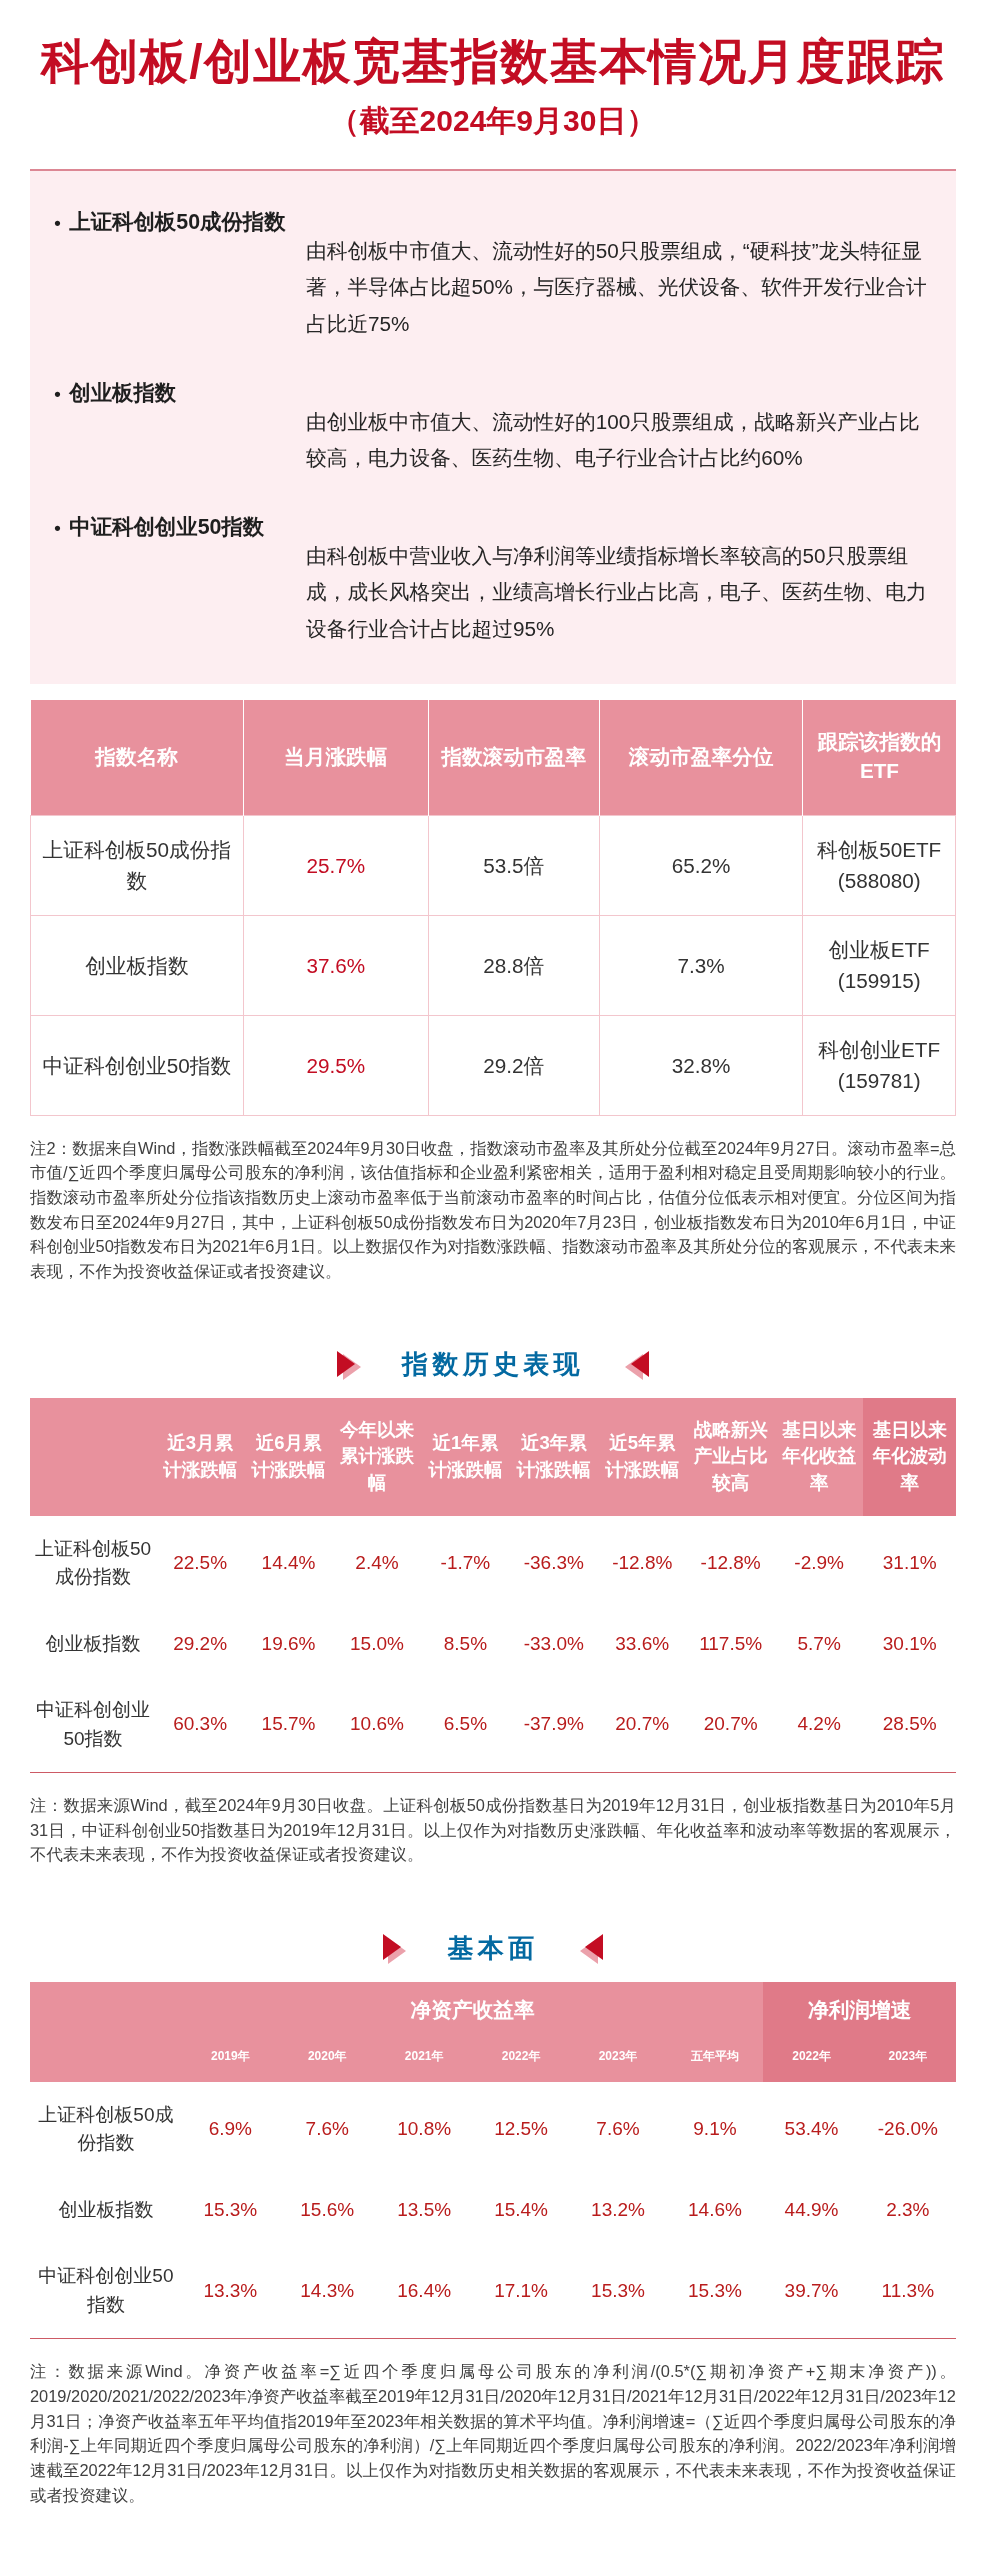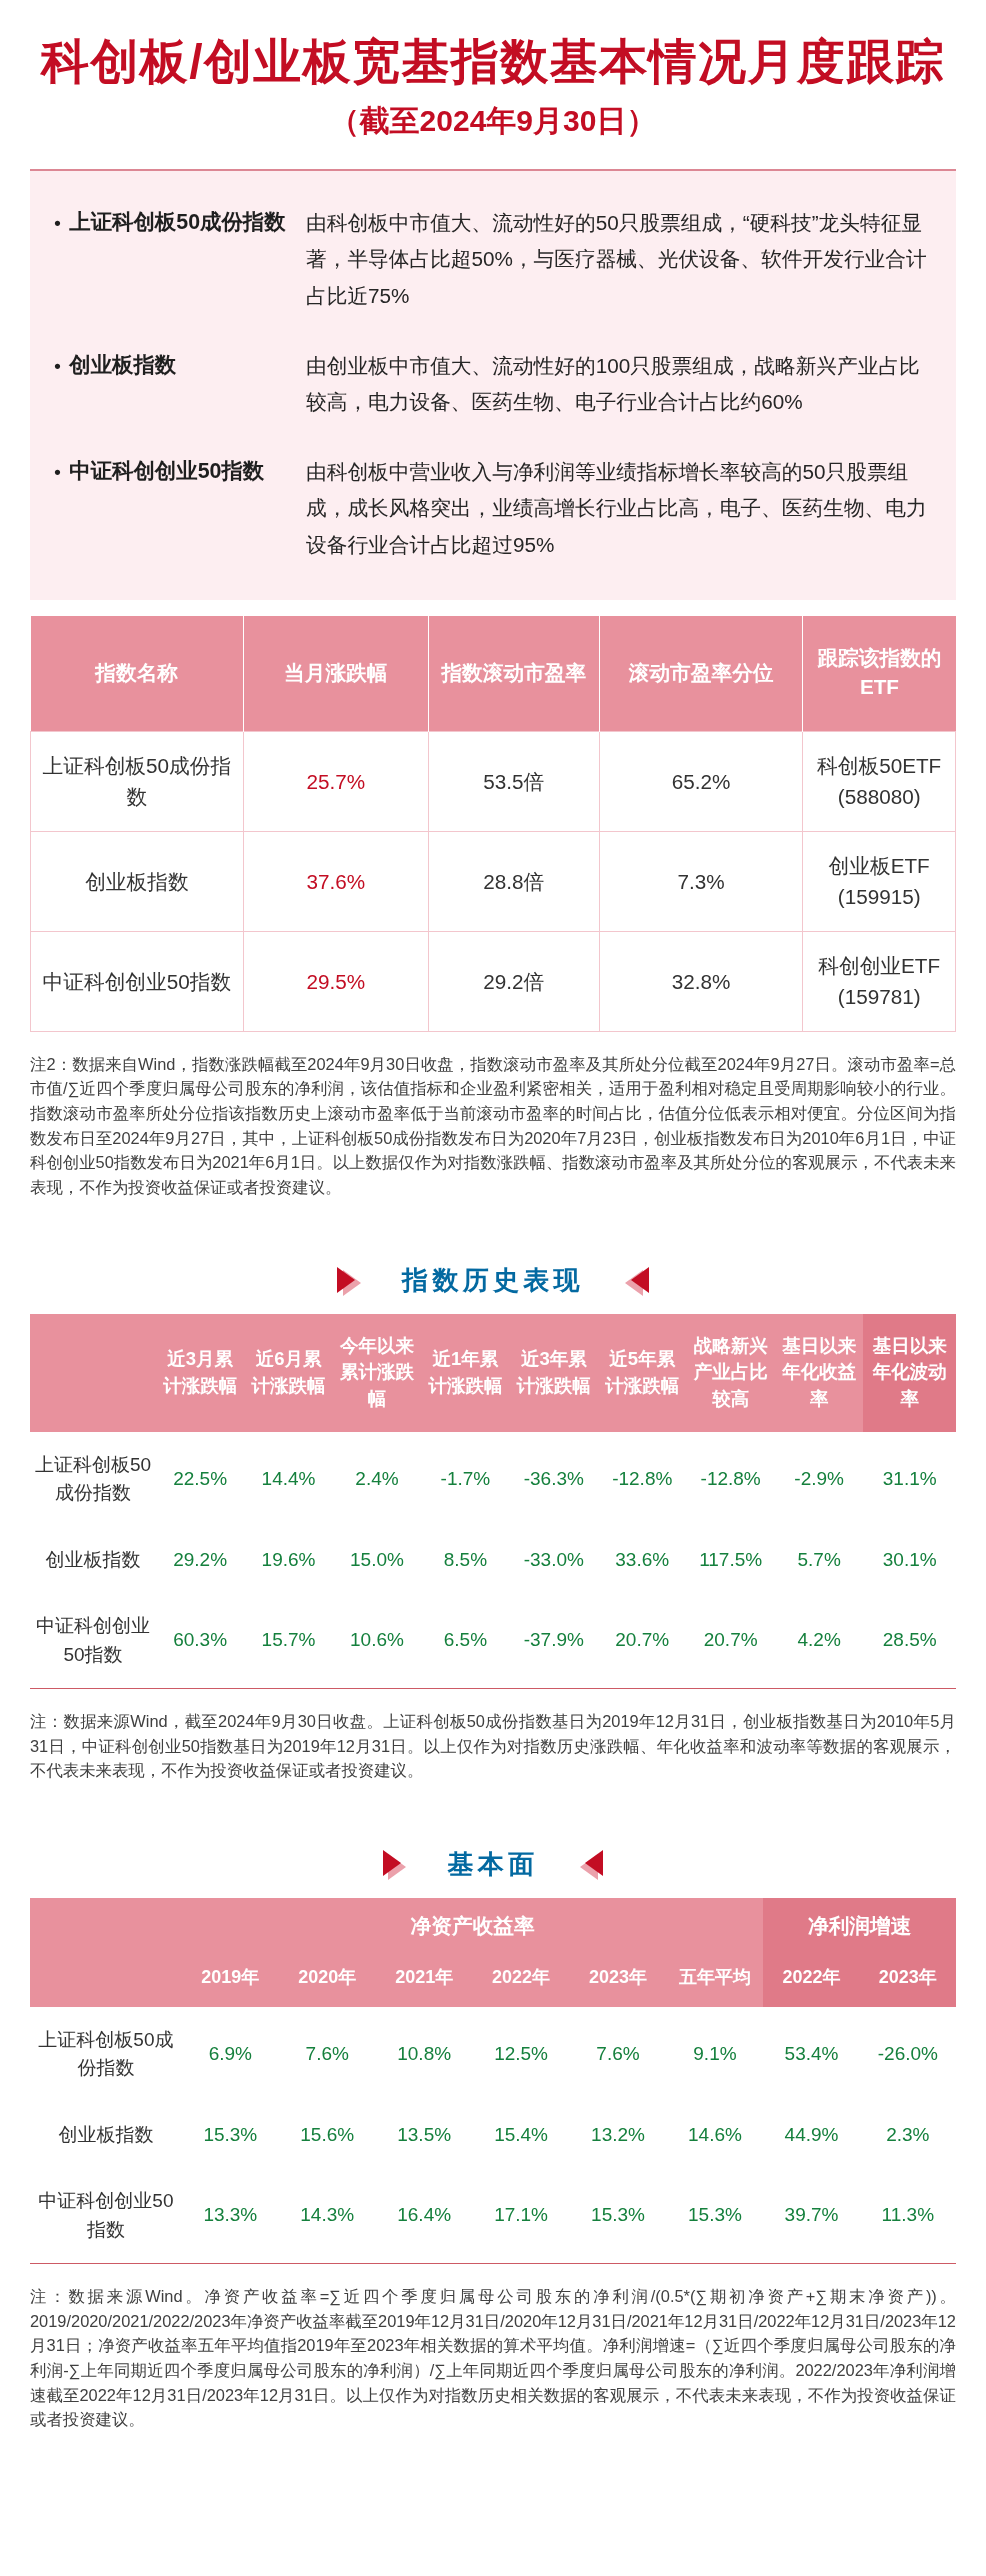--- a/index.html
+++ b/index.html
@@ -10,21 +10,21 @@
   .doc-title { margin-top:30px; text-align:center; font-size:48px; font-weight:900;
                color:#c30d23; letter-spacing:1.4px; }
   .doc-subtitle { margin-top:7.1px; text-align:center; font-size:30px; font-weight:700; color:#c30d23; }
 
   
   .intro-box { margin:27px 30px 0; background:#fdeef1; border-top:2.1px solid #dc8794;
                padding:34px 28.5px 37px 20px; }
   .intro-grid { display:grid; grid-template-columns:246px 1fr; column-gap:10px; row-gap:34px; }
   .intro-label { font-size:21.4px; font-weight:700; color:#1f1f1f; line-height:1.6; }
   .intro-label::before { content:"•"; margin:0 8.5px 0 4.3px; font-size:18.5px; color:#1f1f1f; }
-  .intro-desc { font-size:20.7px; color:#262626; line-height:1.75; }
+  .intro-desc { font-size:20.7px; color:#262626; line-height:1.75;margin-top:28px; }
 
   
   .tbl-wrap { margin:15.7px 30px 0; }
   table { width:100%; border-collapse:collapse; table-layout:fixed; }
   th { background:#e8919d; color:#fff; font-weight:700; text-align:center; }
   .th-dark { background:#e07a88; }
 
   
   .overview-table th { font-size:20.7px; padding:28.5px 5.7px; border-left:1.4px solid #fff; line-height:1.4; }
   .overview-table th:first-child { border-left:none; }
@@ -43,24 +43,24 @@
   .arrow { position:relative; width:24px; height:28.5px; display:inline-block; }
   .tri { position:absolute; width:0; height:0; border-top:13.5px solid transparent; border-bottom:13.5px solid transparent; }
   .tri-r.shadow { left:5.7px; top:3.6px; border-left:18.5px solid #eba1ab; }
   .tri-r.main   { left:0;  top:0;  border-left:18.5px solid #c30d23; }
   .tri-l.shadow { right:5.7px; top:3.6px; border-right:18.5px solid #eba1ab; }
   .tri-l.main   { right:0;  top:0;  border-right:18.5px solid #c30d23; }
 
   
   .flat-table { border-bottom:1.4px solid #cd5a65; }
   .flat-table th { font-size:18.5px; padding:18.5px 4.3px; line-height:1.45; }
-  .flat-table td { font-size:19px; color:#15803d; text-align:center; padding:19px 2.8px; line-height:1.5; }
+  .flat-table td { font-size:19px; color:#b91c1c; text-align:center; padding:19px 2.8px; line-height:1.5; }
   .flat-table td.row-label { color:#333; }
   .fund-table .group-th { font-size:20.7px; padding:13px 4.3px; }
-  .fund-table .year-th { font-size:18px; padding:10px 4.3px 17px; }
+  .fund-table .year-th { font-size:12px; padding:10px 4.3px 17px; }
 </style>
 </head>
 <body>
 
 <div class="page">
 
   <h1 class="doc-title">科创板/创业板宽基指数基本情况月度跟踪</h1>
   <div class="doc-subtitle">（截至2024年9月30日）</div>
 
   <div class="intro-box">

